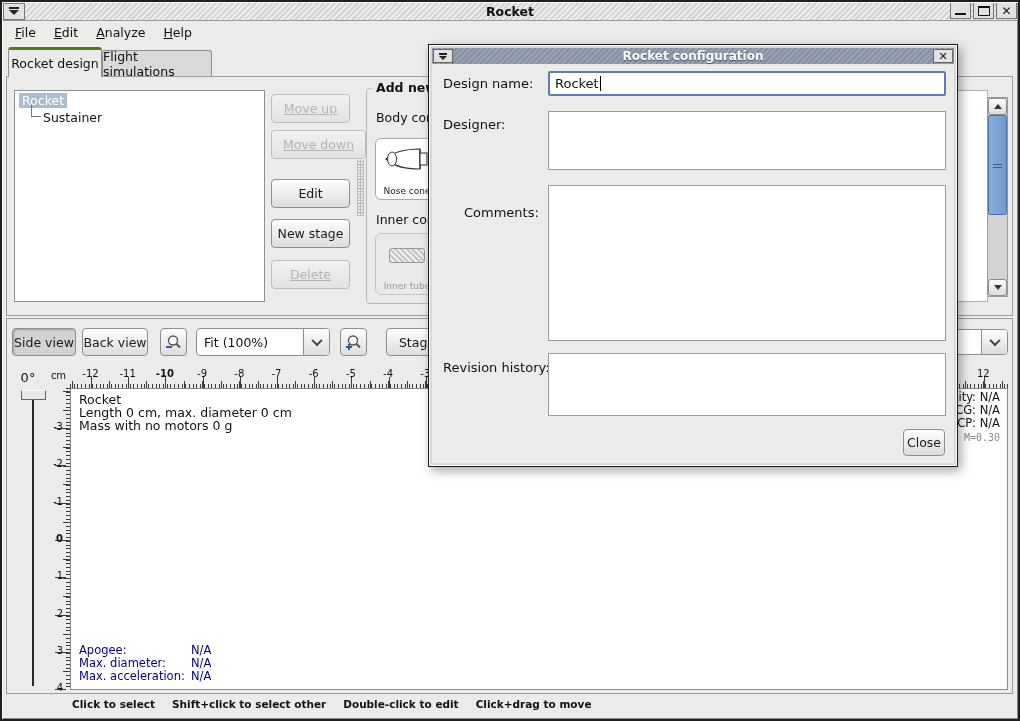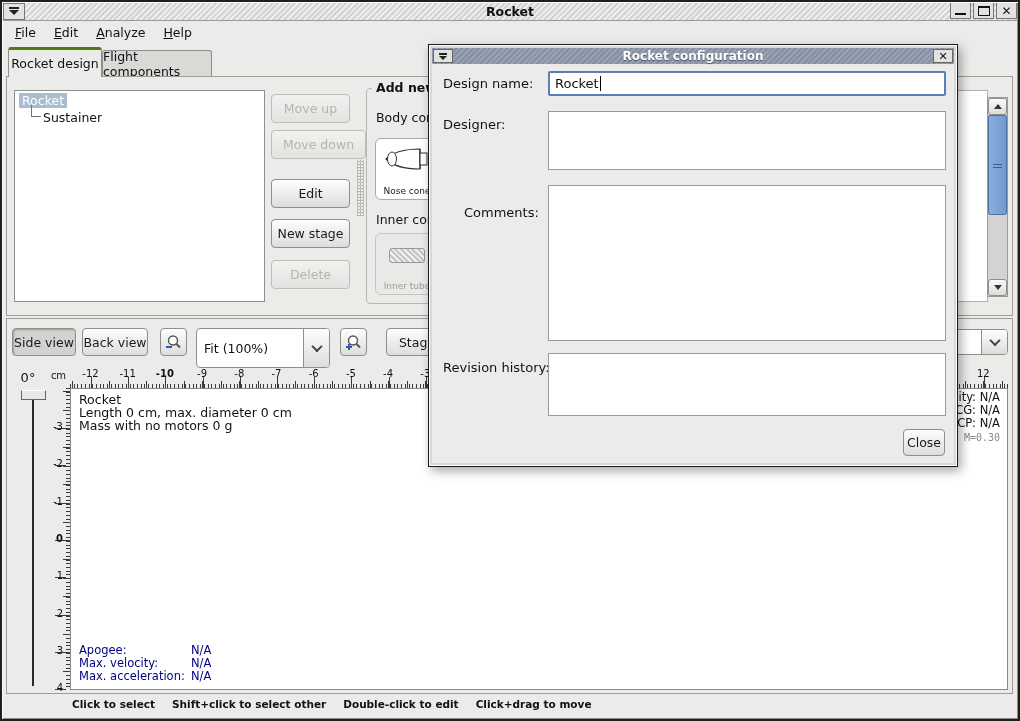--- a/index.html
+++ b/index.html
@@ -40,21 +40,21 @@
   
   .tree-box { position:absolute; left:14px; top:90px; width:251px; height:212px; background:#fff; border:1px solid #8f8f8c; z-index:2; font-size:12.5px; }
   .tree-root { display:inline-block; margin:2px 0 0 4px; padding:0 3px; background:#a9bdd1; color:#fff; }
   .tree-child-row { position:relative; margin-left:28px; margin-top:2px; color:#111; }
   .tree-line { position:absolute; left:-12px; top:-5px; width:10px; height:12px; border-left:1px solid #777; border-bottom:1px solid #777; }
 
   
   .btn { position:absolute; display:flex; align-items:center; justify-content:center;
     background:linear-gradient(#fdfdfd,#dedddb); border:1px solid #8e8e8b; border-radius:4px;
     font-size:12.5px; color:#1a1a1a; cursor:default; z-index:2; }
-  .btn.disabled { background:linear-gradient(#f1f1ef,#e3e3e1); border-color:#bdbdba; color:#b4b4b1; }
+  .btn.disabled { background:linear-gradient(#f1f1ef,#e3e3e1); border-color:#bdbdba; color:#b4b4b1;text-decoration:underline; }
   .btn.pressed { background:#d2d2d0; box-shadow:inset 1px 1px 2px rgba(0,0,0,.25); }
 
   .dot-handle { position:absolute; left:357px; top:160px; width:7px; height:56px; z-index:2;
     background:repeating-linear-gradient(0deg,#b9b9b6 0 1px,transparent 1px 3px), repeating-linear-gradient(90deg,#b9b9b6 0 1px,transparent 1px 3px); }
 
   
   .group-box { position:absolute; left:366px; top:88px; width:585px; height:216px; border:1px solid #b7b7b4; border-radius:4px; z-index:2; }
   .group-title { position:absolute; left:372px; top:80px; background:#ebebe9; padding:0 4px; font-weight:bold; font-size:12.5px; color:#111; z-index:3; }
   .sub-label { position:absolute; font-size:12.5px; color:#111; z-index:3; }
   .comp-btn { position:absolute; width:64px; height:62px; background:#fff; border:1px solid #a8a8a5; border-radius:6px; z-index:3;
@@ -70,21 +70,21 @@
   .scrollbar { position:absolute; left:987px; top:97px; width:21px; height:200px; background:#d3d3d1; border:1px solid #9a9a97; z-index:2; }
   .sb-btn { position:absolute; left:0; width:19px; height:17px; background:linear-gradient(#fbfbfb,#dcdcda); border:1px solid #8e8e8b; border-radius:3px; display:flex; align-items:center; justify-content:center; }
   .sb-up { top:0; } .sb-down { bottom:0; }
   .tri-up { width:0; height:0; border-left:4px solid transparent; border-right:4px solid transparent; border-bottom:5px solid #333; }
   .tri-down { width:0; height:0; border-left:4px solid transparent; border-right:4px solid transparent; border-top:5px solid #333; }
   .sb-thumb { position:absolute; left:0; top:17px; width:19px; height:100px; border:1px solid #4f74a3; border-radius:2px;
     background:linear-gradient(90deg,#88add9,#6f9bd1); display:flex; align-items:center; justify-content:center; }
   .sb-grip { width:9px; height:6px; background:repeating-linear-gradient(0deg,#3d628f 0 1px,transparent 1px 3px); }
 
   
-  .combo { position:absolute; height:40px; background:#fff; border:1px solid #8e8e8b; border-radius:4px; display:flex; z-index:2; }
+  .combo { position:absolute; height:28px; background:#fff; border:1px solid #8e8e8b; border-radius:4px; display:flex; z-index:2; }
   .combo .ctext { flex:1; font-size:12.5px; color:#111; display:flex; align-items:center; padding-left:7px; }
   .combo .cbtn { width:26px; border-left:1px solid #8e8e8b; background:linear-gradient(#fdfdfd,#dedddb); border-radius:0 3px 3px 0; display:flex; align-items:center; justify-content:center; }
   .chev { width:8px; height:8px; border-left:2px solid #444; border-bottom:2px solid #444; transform:rotate(-45deg) translate(1px,-1px); }
 
   
   .angle-label { position:absolute; left:10px; top:370px; width:36px; text-align:center; font-size:13px; color:#111; z-index:2; }
   .slider-track { position:absolute; left:32px; top:400px; width:2px; height:286px; background:#2a2a2a; z-index:2; }
   .slider-handle { position:absolute; left:21px; top:390px; width:25px; height:10px; background:#e8e8e6; border:1px solid #666; border-top-color:#fff; z-index:3; }
   .unit-label { position:absolute; left:48px; top:370px; width:21px; text-align:center; font-size:10px; color:#111; z-index:2; }
   .h-ruler { position:absolute; left:70px; top:368px; width:938px; height:20px; z-index:2;
@@ -151,21 +151,21 @@
   </div>
 
   <div class="menubar">
     <span class="menu-item">File</span>
     <span class="menu-item">Edit</span>
     <span class="menu-item">Analyze</span>
     <span class="menu-item">Help</span>
   </div>
 
   <div class="tab tab-active">Rocket design</div>
-  <div class="tab tab-inactive">Flight components</div>
+  <div class="tab tab-inactive">Flight simulations</div>
 
   <div class="panel upper-panel"></div>
 
   <div class="tree-box">
     <div><span class="tree-root">Rocket</span></div>
     <div class="tree-child-row">
       <span class="tree-line"></span>
       <span>Sustainer</span>
     </div>
   </div>
@@ -288,21 +288,21 @@
     <div class="canvas-info"><span>Rocket</span>
 <span>Length 0 cm, max. diameter 0 cm</span>
 <span>Mass with no motors 0 g</span></div>
 
     <div class="flight-data" style="color: rgb(0, 0, 128);">
       <div class="flight-row">
         <span class="fl">Apogee:</span>
         <span>N/A</span>
       </div>
       <div class="flight-row">
-        <span class="fl">Max. velocity:</span>
+        <span class="fl">Max. diameter:</span>
         <span>N/A</span>
       </div>
       <div class="flight-row">
         <span class="fl">Max. acceleration:</span>
         <span>N/A</span>
       </div>
     </div>
 
     <div class="stability-data">
       <div><span>Stability:</span> <span>N/A</span></div>

